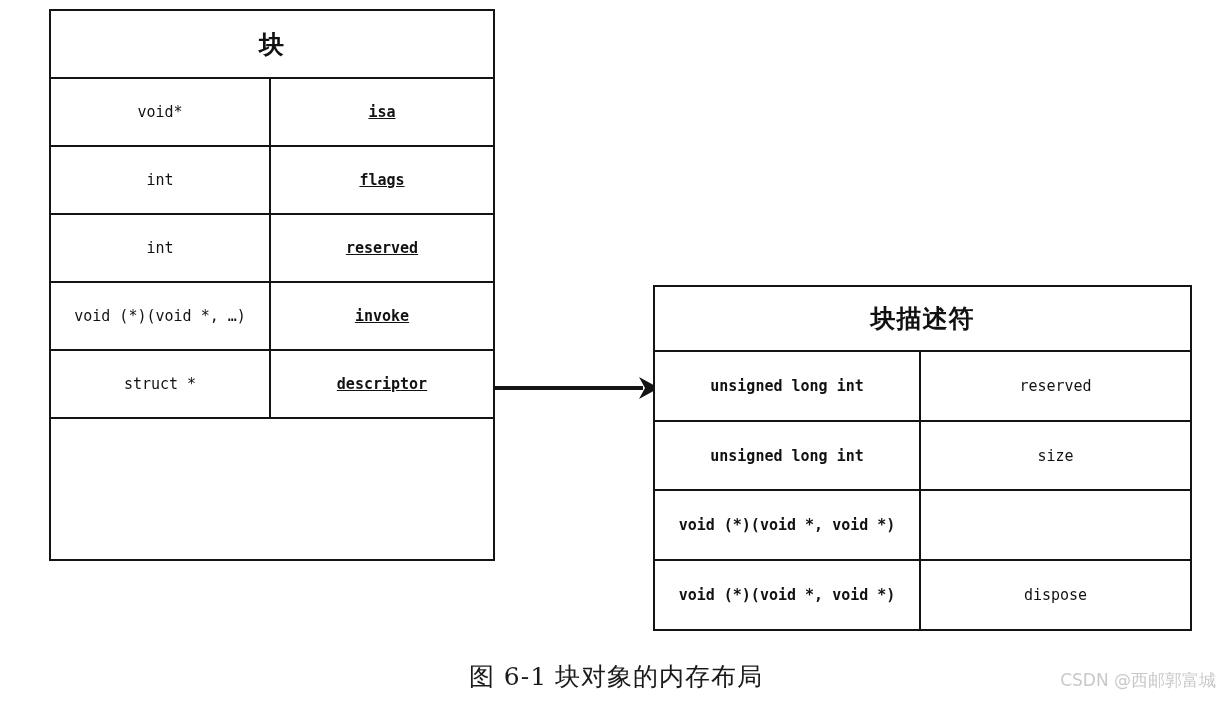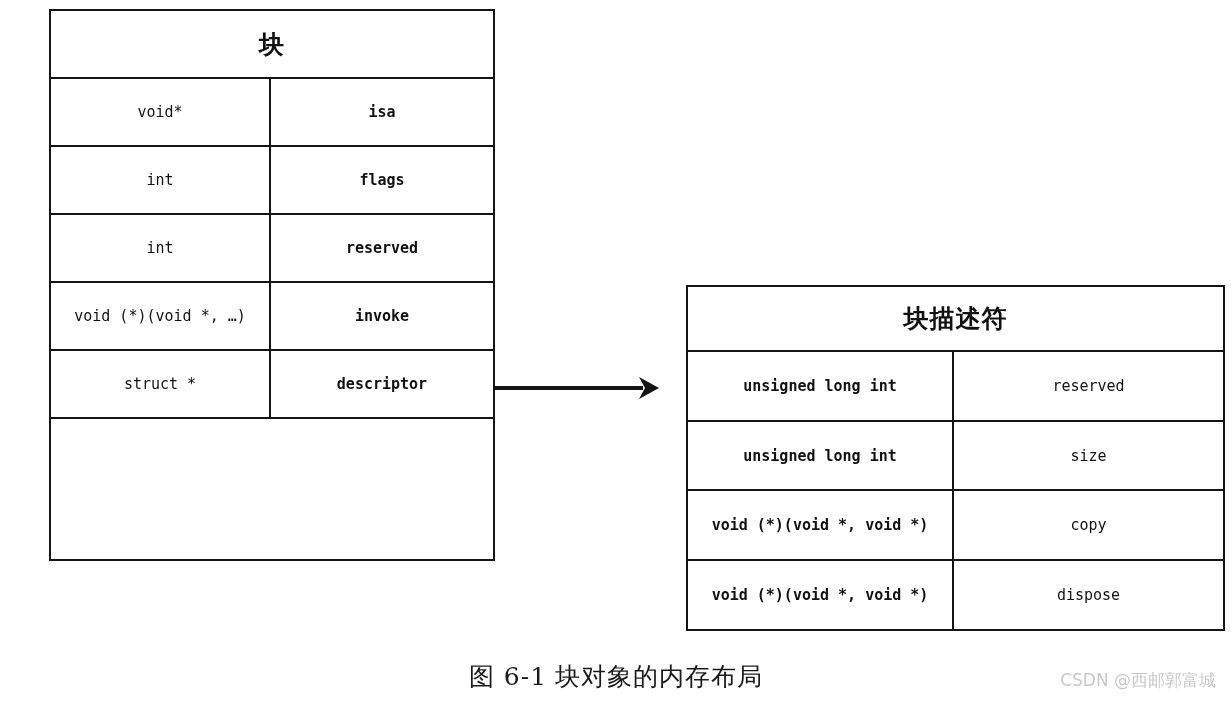--- a/index.html
+++ b/index.html
@@ -84,37 +84,38 @@
     height: 68px;
   }
   #block-box .cell-type {
     width: 220px;
     font-size: 15px;
   }
   #block-box .cell-name {
     flex: 1;
     font-size: 15px;
     font-weight: 700;
+    text-decoration: underline;
   }
   #block-box .captured-area {
     flex: 1;
     display: flex;
     align-items: center;
     justify-content: center;
     font-family: "DejaVu Sans", "Liberation Sans", sans-serif;
     font-weight: 700;
     font-size: 22px;
     color: #111111;
     letter-spacing: 1px;
     padding-bottom: 24px;
   }
 
   
   #descriptor-box {
-    left: 686px;
+    left: 653px;
     top: 285px;
     width: 539px;
     height: 346px;
   }
   #descriptor-box .struct-title {
     height: 65px;
     font-size: 25px;
   }
   #descriptor-box .struct-row {
     height: 70px;
@@ -217,21 +218,20 @@
       <div class="cell cell-name">reserved</div>
     </div>
 
     <div class="struct-row">
       <div class="cell cell-type">unsigned long int</div>
       <div class="cell cell-name">size</div>
     </div>
 
     <div class="struct-row">
       <div class="cell cell-type">void (*)(void *, void *)</div>
-      <div class="cell cell-name">copy</div>
     </div>
 
     <div class="struct-row">
       <div class="cell cell-type">void (*)(void *, void *)</div>
       <div class="cell cell-name">dispose</div>
     </div>
   </div>
 
   <div id="figure-caption">
     <span class="cap-label">图 6-1</span><span>块对象的内存布局</span>

